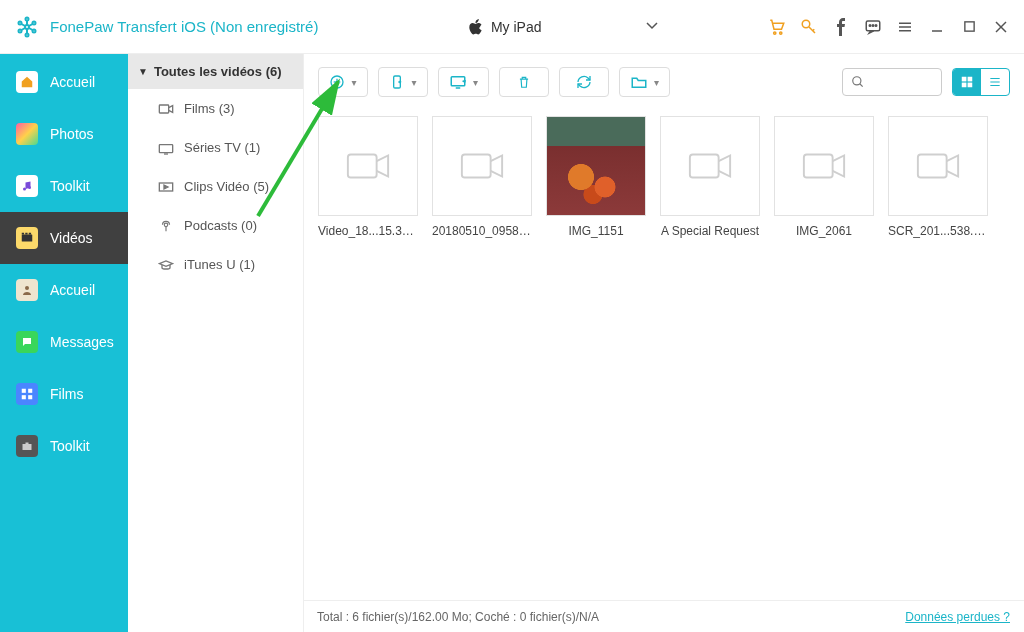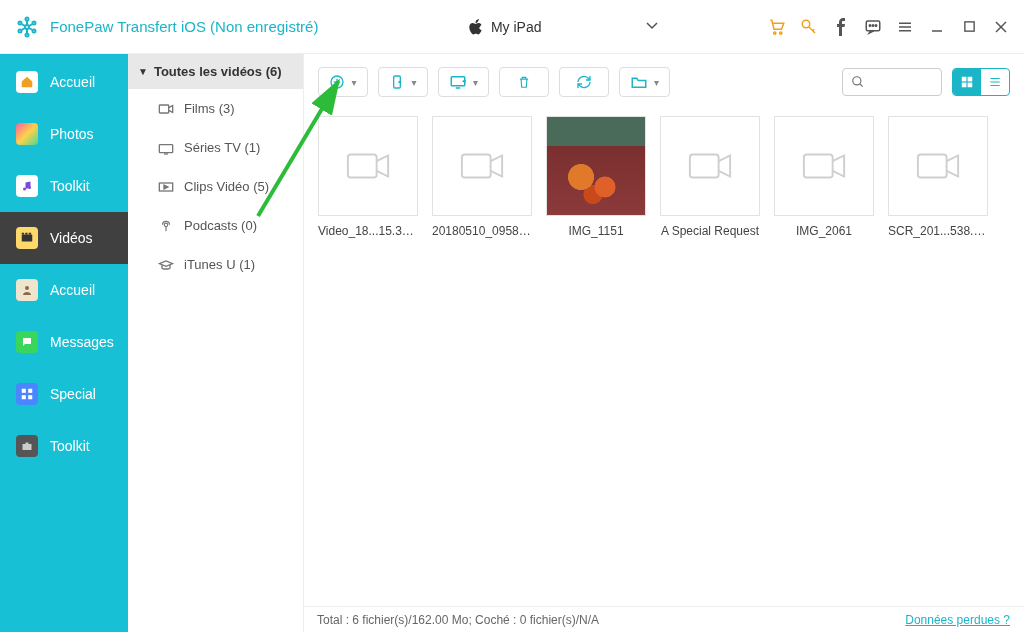--- a/index.html
+++ b/index.html
@@ -61,21 +61,21 @@
   .thumb { width:100px; height:100px; border:1px solid #e2e2e2; display:flex; align-items:center; justify-content:center; color:#cfcfcf; background:#fff; position:relative;}
   .thumb.photo { background:linear-gradient(180deg,#4a6b5a 0%, #4a6b5a 30%, #7a2f2f 30%, #8c3a3a 100%); color:transparent;}
   .thumb.photo::after{ content:""; position:absolute; left:10px; top:40px; width:80px; height:50px; background: radial-gradient(circle at 30% 40%, #e07a2a 0 20%, transparent 21%), radial-gradient(circle at 60% 60%, #e0602a 0 18%, transparent 19%), radial-gradient(circle at 45% 75%, #c84a1a 0 16%, transparent 17%);}
   .fname { font-size:12px; color:#444; margin-top:8px; white-space:nowrap; overflow:hidden; text-overflow:ellipsis;}
 
   
   .arrow { position:absolute; left:238px; top:76px; pointer-events:none;}
   .arrow svg { overflow:visible;}
 
   
-  .footer { position:absolute; left:303px; right:0; bottom:0; height:26px; border-top:1px solid #eee; display:flex; align-items:center; font-size:12px; color:#666; padding:0 14px;}
+  .footer { position:absolute; left:303px; right:0; bottom:0; height:32px; border-top:1px solid #eee; display:flex; align-items:center; font-size:12px; color:#666; padding:0 14px;}
   .footer .status { flex:1;}
   .footer .lost { color:#1bb5c8; text-decoration:underline; cursor:pointer;}
 
   .camera-svg { width:46px; height:34px; }
 </style>
 </head>
 <body>
 
 <div class="header">
   <span class="logo">
@@ -220,21 +220,21 @@
       </div>
     <div class="sitem">
         <span class="sic sic-autres">
           <svg width="14" height="14" viewBox="0 0 24 24" fill="#fff">
             <rect x="3" y="3" width="7" height="7"></rect>
             <rect x="14" y="3" width="7" height="7"></rect>
             <rect x="3" y="14" width="7" height="7"></rect>
             <rect x="14" y="14" width="7" height="7"></rect>
           </svg>
         </span>
-        <span>Special</span>
+        <span>Films</span>
       </div>
     <div class="sitem">
         <span class="sic sic-toolkit">
           <svg width="12" height="12" viewBox="0 0 24 24" fill="#ccc">
             <path d="M3 8h18v12H3z"></path>
             <path d="M9 8V5h6v3"></path>
           </svg>
         </span>
         <span>Toolkit</span>
       </div>

